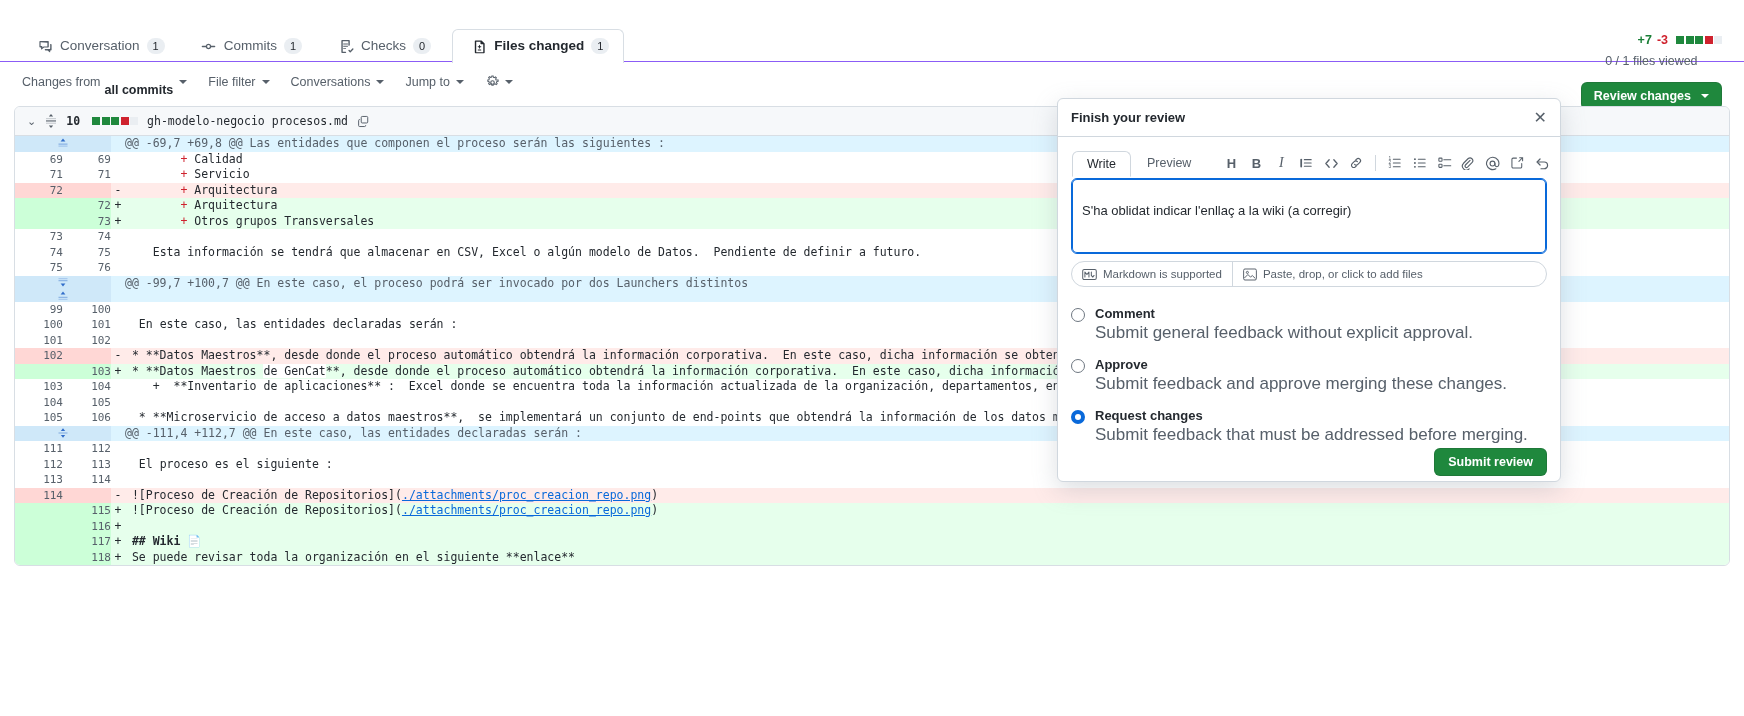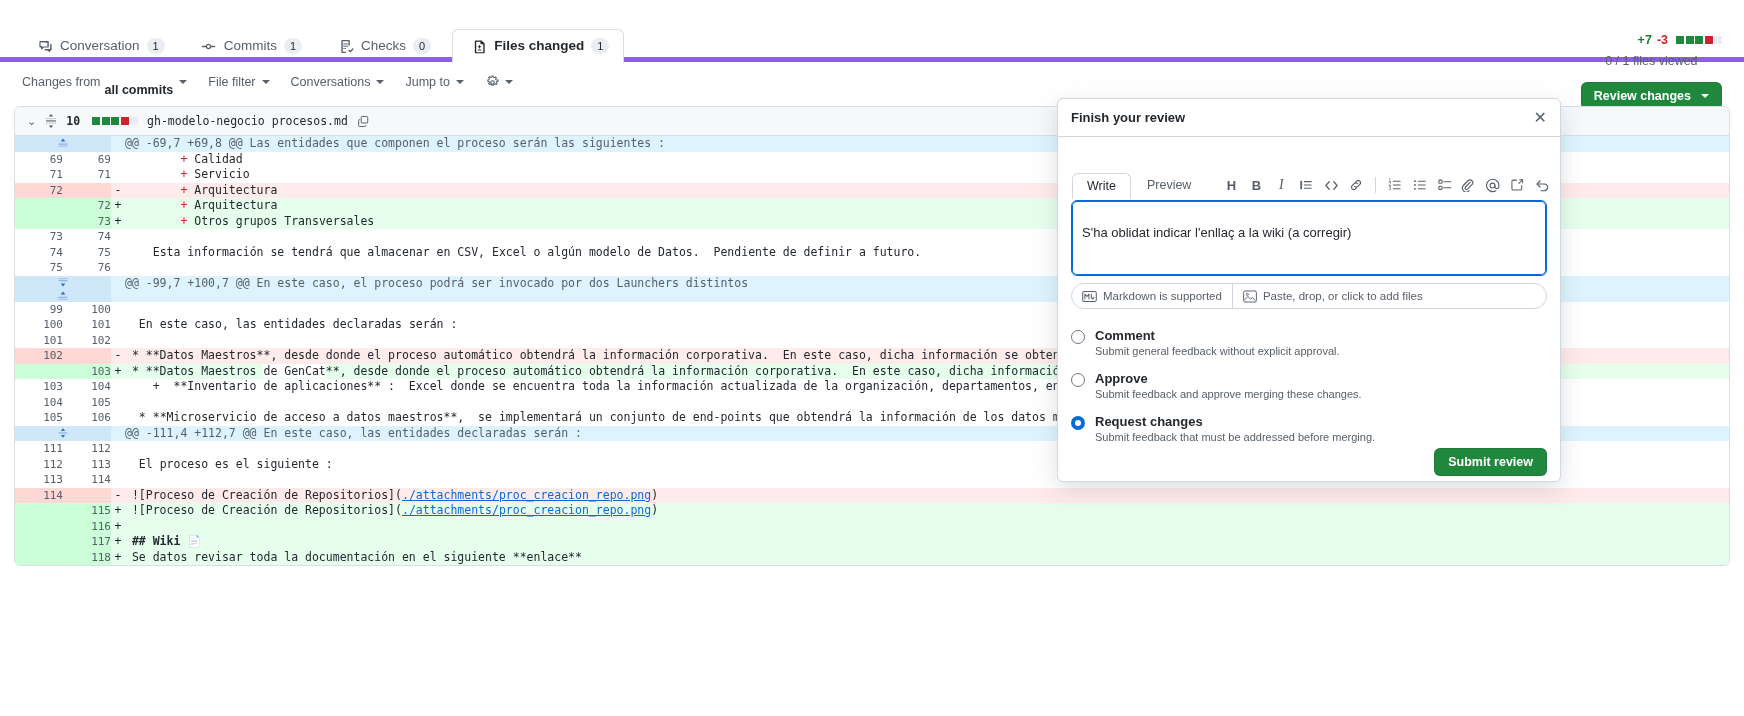--- a/index.html
+++ b/index.html
@@ -10,21 +10,21 @@
     font-family: "Liberation Sans", sans-serif;
     font-size: 13px;
     color: #24292f;
     overflow: hidden;
   }
   .page { position: relative; width: 1744px; height: 716px; }
 
   
   .tabbar {
     position: absolute; top: 22px; left: 0; width: 1744px; height: 40px;
-    border-bottom: 5px solid #8b5cf6;
+    border-bottom: 1px solid #8b5cf6;
   }
   .tabs { display: flex; align-items: flex-end; height: 40px; padding-left: 22px; gap: 6px; }
   .tab {
     display: flex; align-items: center; gap: 7px;
     padding: 8px 14px 9px 14px;
     font-size: 13.5px; color: #57606a; cursor: pointer;
     border: 1px solid transparent; border-bottom: none;
     border-radius: 6px 6px 0 0; line-height: 1;
     position: relative; top: 1px;
   }
@@ -140,21 +140,21 @@
   .dlg-head {
     height: 38px; display: flex; align-items: center; padding: 0 13px;
     border-bottom: 1px solid #d0d7de;
   }
   .dlg-title { font-size: 13px; font-weight: bold; color: #24292f; }
   .dlg-close { margin-left: auto; color: #57606a; font-size: 16px; cursor: pointer; line-height: 1; }
 
   .dlg-body { padding: 11px 13px 0 13px; }
   .md-toolbar {
     display: flex; align-items: center; height: 29px;
-    border: 1px solid transparent; border-bottom: none; margin-top: 22px;
+    border: 1px solid transparent; border-bottom: none;
   }
   .wp-tabs { display: flex; gap: 1px; }
   .wp-tab {
     font-size: 12.5px; color: #57606a; padding: 6px 14px; cursor: pointer;
     border: 1px solid transparent; border-radius: 6px 6px 0 0; line-height: 1;
   }
   .wp-tab.active {
     color: #24292f; background: #fff;
     border-color: #d0d7de; border-bottom-color: #fff;
     position: relative; top: 1px;
@@ -187,21 +187,21 @@
   .opts { margin-top: 19px; padding: 0 13px; }
   .opt { display: flex; gap: 10px; margin-bottom: 14px; }
   .radio {
     width: 14px; height: 14px; border-radius: 50%;
     border: 1px solid #6e7781; background: #fff; margin-top: 2px; flex: none;
     position: relative; cursor: pointer;
   }
   .radio.checked { border-color: #0969da; border-width: 4px; background: #fff; }
   .opt-txt { display: flex; flex-direction: column; gap: 2px; }
   .opt-title { font-size: 13px; font-weight: bold; color: #24292f; }
-  .opt-desc { font-size: 11px; color: #57606a; }
+  .opt-desc { font-size: 17px; color: #57606a; }
 
   .dlg-foot { position: absolute; right: 13px; bottom: 12px; }
   .submit-btn {
     background: #1f883d; color: #fff; font-size: 12.5px; font-weight: bold;
     border: 1px solid rgba(31,35,40,0.15); border-radius: 6px;
     padding: 6px 13px; cursor: pointer;
   }
   svg { display: block; }
 </style>
 </head>
@@ -539,21 +539,21 @@
       <tr class="add">
         <td class="ln"></td>
         <td class="ln">117</td>
         <td class="sign">+</td>
         <td class="code" style="font-weight:bold"> ## Wiki 📄</td>
       </tr>
       <tr class="add">
         <td class="ln"></td>
         <td class="ln">118</td>
         <td class="sign">+</td>
-        <td class="code"> Se datos revisar toda la documentación en el siguiente **enlace**</td>
+        <td class="code"> Se puede revisar toda la organización en el siguiente **enlace**</td>
       </tr>
     </tbody>
       </table>
   </div>
 
   <div class="dialog">
 
     <div class="dlg-head">
       <span class="dlg-title">Finish your review</span>
       <span class="dlg-close">✕</span>

